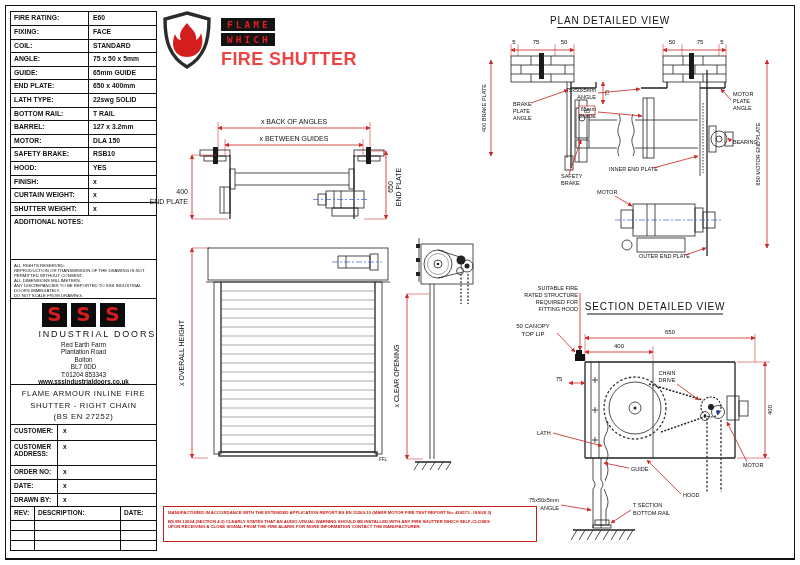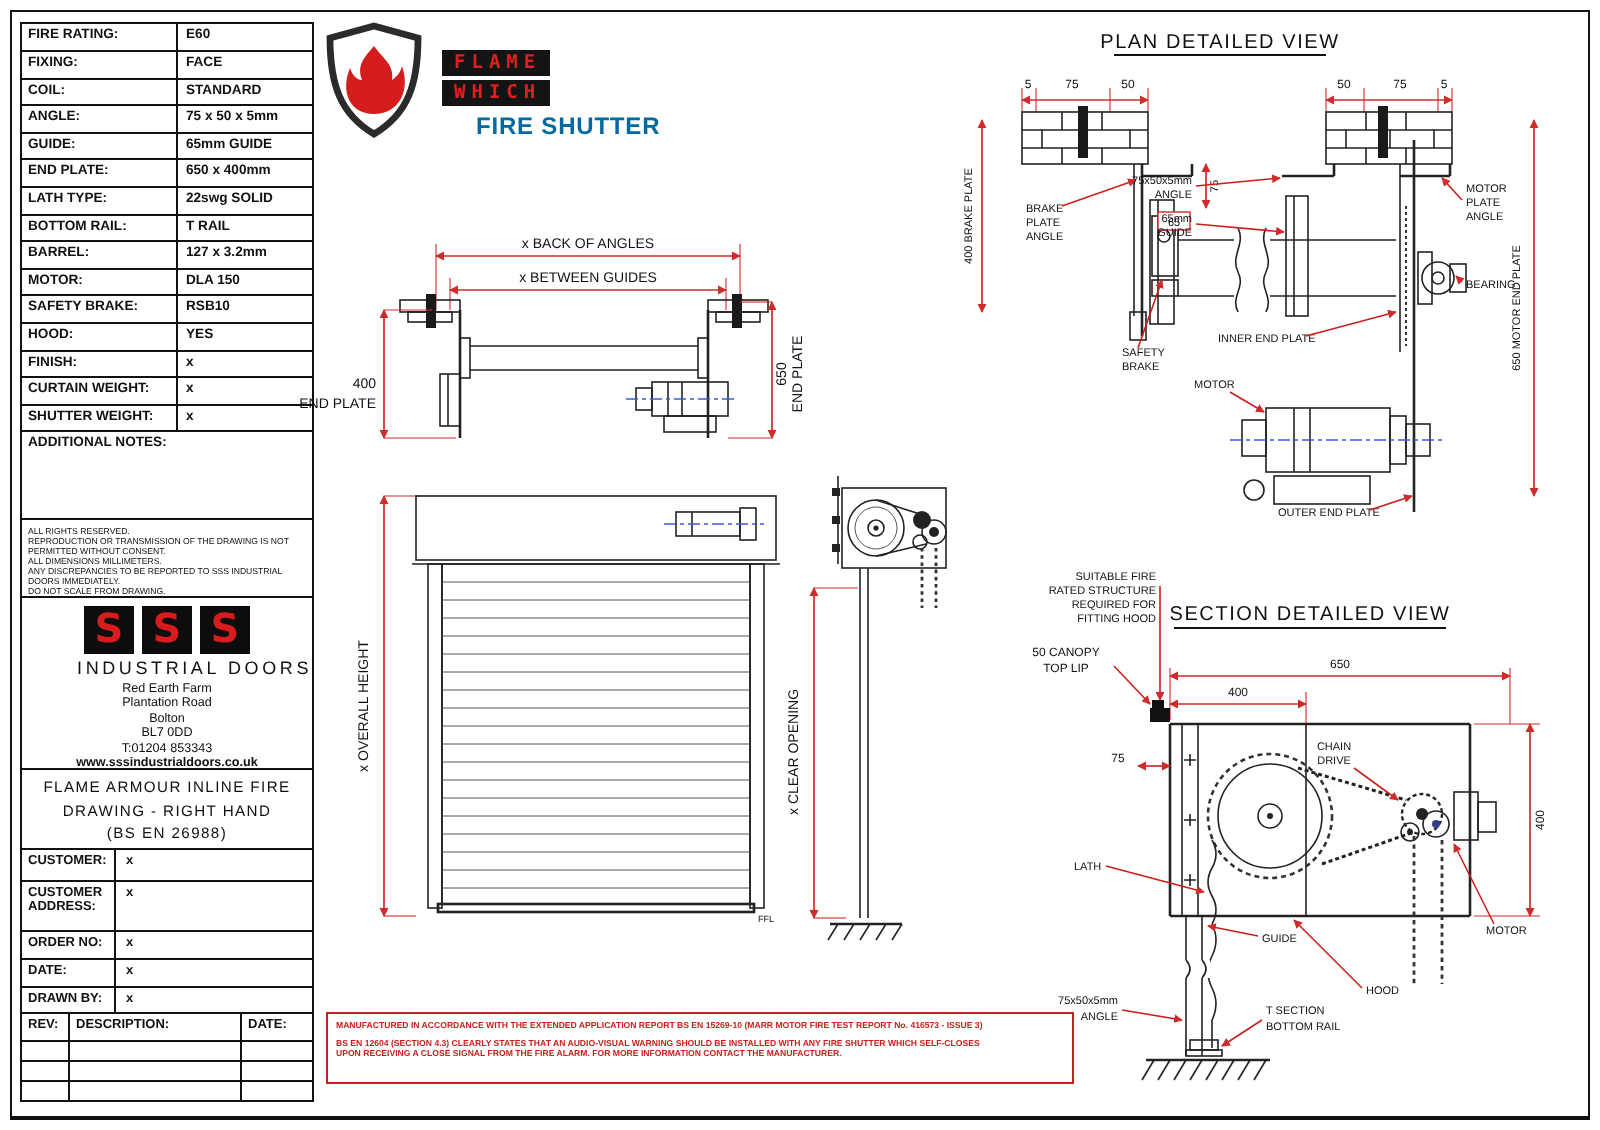--- a/index.html
+++ b/index.html
@@ -33,21 +33,21 @@
   .revhead>div:last-child,.revrow>div:last-child{border-right:none;}
   .rc1{width:24px;}.rc2{width:86px;}.rc3{flex:1;}
   .revhead{height:13px;font-size:6.5px;font-weight:700;border-top:none;}
   .revhead>div{padding:2px 0 0 3px;}
   .revrow{height:10px;border-top:1.2px solid #111;}
   
   .brand{position:absolute;left:159px;top:10px;display:flex;gap:6px;align-items:flex-end;}
   .ledcol{display:flex;flex-direction:column;gap:2px;padding-top:5px;}
   .led{background:#141414;color:#e01f1f;font-family:"DejaVu Sans Mono",monospace;
        font-weight:700;font-size:9.5px;letter-spacing:3px;padding:1px 4px 1px 6px;align-self:flex-start;}
-  .brandsub{font-size:12px;font-weight:800;letter-spacing:0.4px;color:#0369a1;margin-top:1px;margin-left:17px;}
+  .brandsub{font-size:18px;font-weight:800;letter-spacing:0.4px;color:#ef4444;margin-top:1px;}
   
   .warn{position:absolute;left:163px;top:506px;width:374px;height:36px;border:1.6px solid #c9201c;
         box-sizing:border-box;padding:3px 4px;color:#c9201c;font-weight:700;font-size:4.3px;line-height:5.2px;}
   .warn .w1{margin-bottom:4px;}
   
   svg{position:absolute;overflow:visible;}
   svg text{font-family:"Liberation Sans",sans-serif;fill:#111;}
   .k{stroke:#222;stroke-width:0.8;fill:none;}
   .k12{stroke:#222;stroke-width:1.3;fill:none;}
   .thin{stroke:#555;stroke-width:0.5;fill:none;}
@@ -148,22 +148,22 @@
         <div>Red Earth Farm</div>
         <div>Plantation Road</div>
         <div>Bolton</div>
         <div>BL7 0DD</div>
         <div>T:01204 853343</div>
         <div class="web">www.sssindustrialdoors.co.uk</div>
       </div>
     </div>
     <div class="blk titleblk">
       <div>FLAME ARMOUR INLINE FIRE</div>
-      <div>DRAWING - RIGHT HAND</div>
-      <div>(BS EN 26988)</div>
+      <div>SHUTTER - RIGHT CHAIN</div>
+      <div>(BS EN 27252)</div>
     </div>
     <div class="blk">
       <div class="orow" style="height:15px">
           <div class="ol">CUSTOMER:</div>
           <div class="ov">x</div>
         </div>
       <div class="orow" style="height:25px">
           <div class="ol">CUSTOMER ADDRESS:</div>
           <div class="ov">x</div>
         </div>

